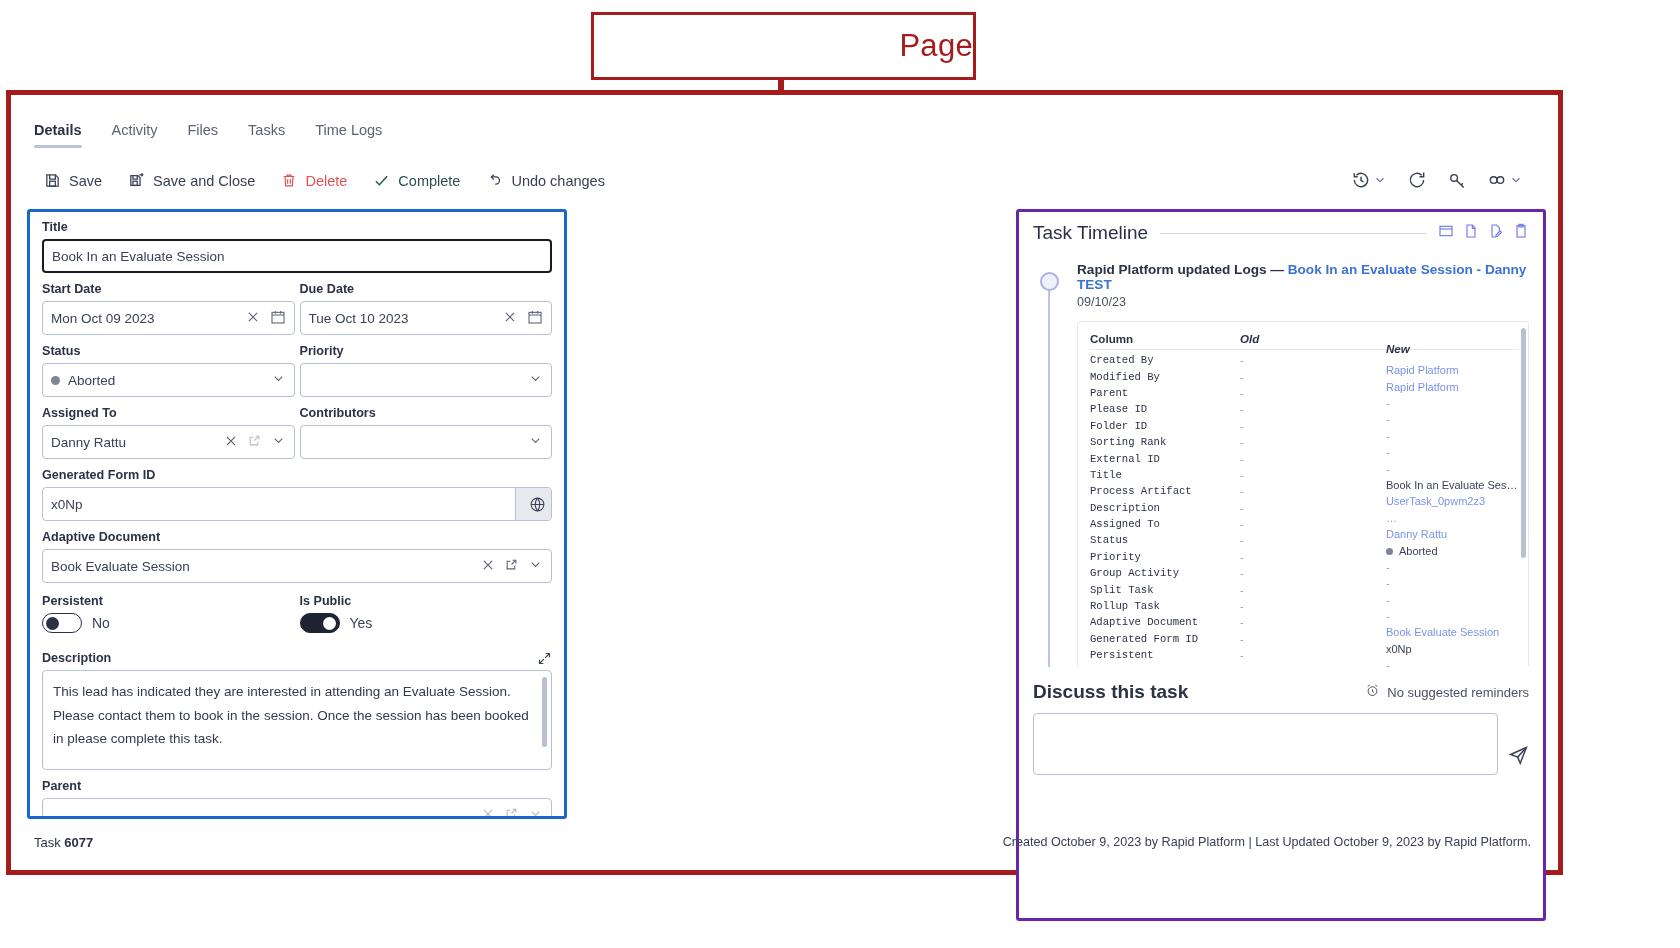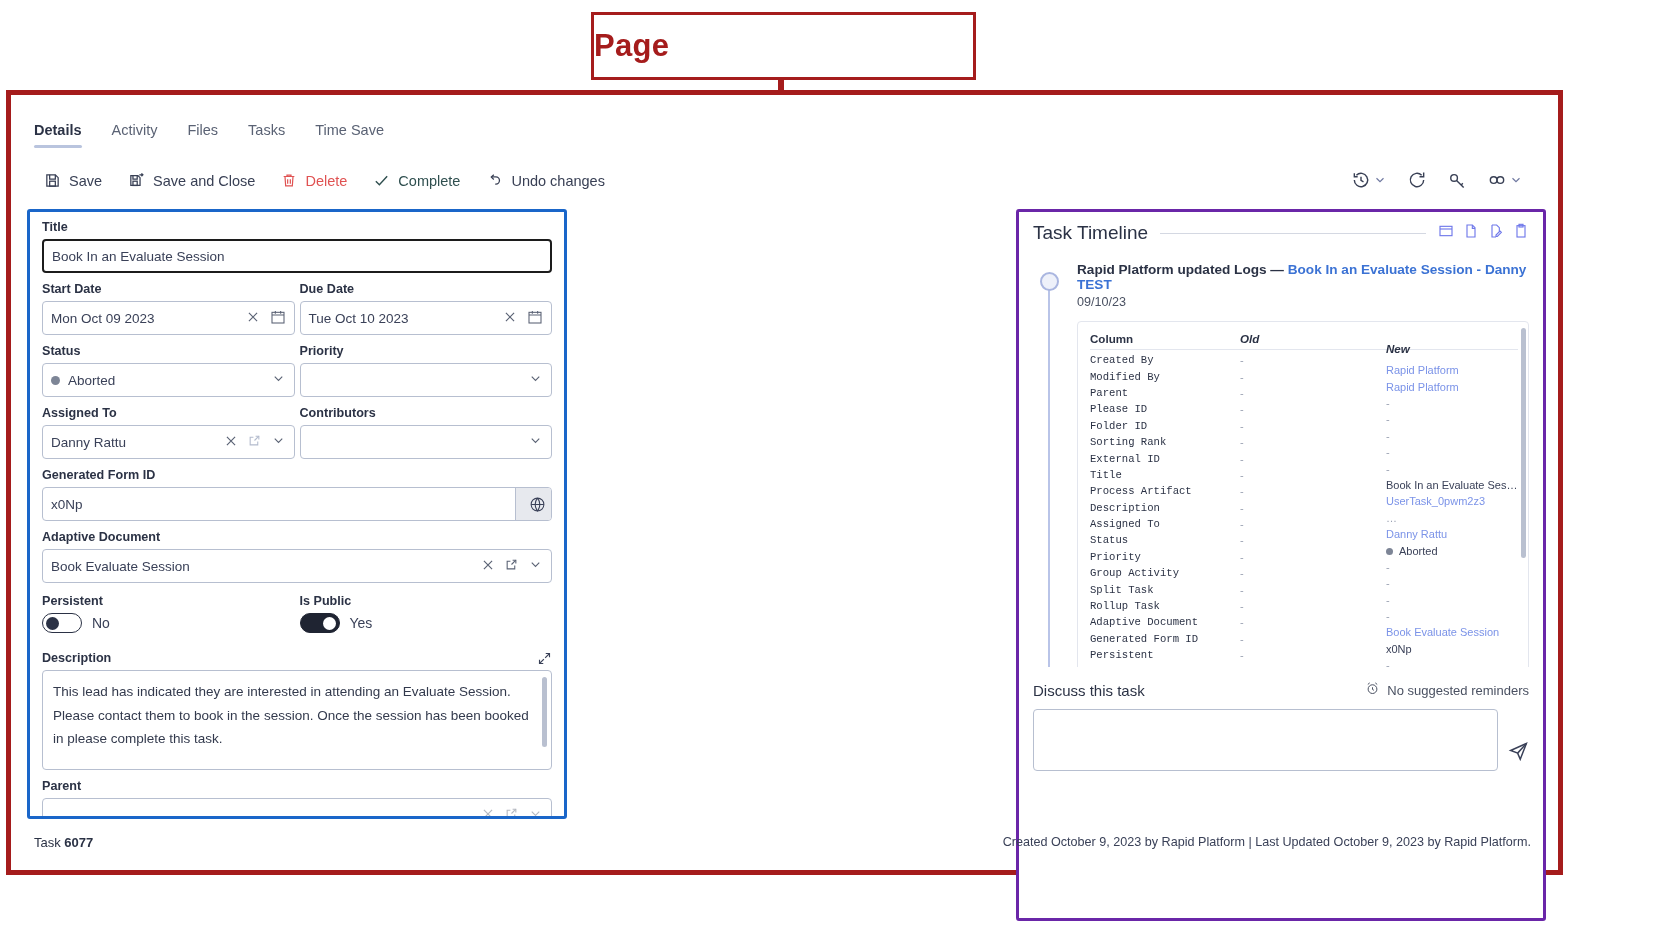--- a/index.html
+++ b/index.html
@@ -6,22 +6,22 @@
   html, body {
     width: 1680px; height: 948px;
     background: #ffffff;
     font-family: "Liberation Sans", sans-serif;
     overflow: hidden;
   }
   .stage { position: relative; width: 1680px; height: 948px; background:#fff; }
 
   
   .anno-box {
-    position: absolute; background:#fff; display:flex; align-items:center; justify-content:flex-start;
-    font-weight: 700; letter-spacing: .3px;
+    position: absolute; background:#fff; display:flex; align-items:center; justify-content:flex-end;
+    font-weight: 400; letter-spacing: .3px;
   }
   .anno-page {
     left: 591px; top: 12px; width: 385px; height: 68px;
     border: 3px solid #a51c1c; color:#a51c1c; font-size: 31px;
   }
   .anno-components {
     left: 584px; top: 440px; width: 387px; height: 80px;
     border: 3px solid #a51c1c; color:#a51c1c; font-size: 33px;
   }
   .anno-attachments {
@@ -158,21 +158,21 @@
   .chg-c2 { width: 146px; font-size:11px; color:#9aa1b2; }
   .chg-c3 { flex:1; font-size:11px; color:#3a4158; white-space:nowrap; overflow:hidden; text-overflow:ellipsis;margin-top:20px; }
   .chg-head .chg-c1 { font-family:"Liberation Sans", sans-serif; font-size:11.6px; font-weight:700; }
   .chg-head { height: 22px; border-bottom:1px solid #e3e6ee; margin-bottom:2px; }
   .chg-head .chg-c2, .chg-head .chg-c3 { font-size:11.6px; font-weight:700; color:#2b3245;font-style:italic; }
   .chg-c3.link { color:#7b93e8; }
   .chg-c3 .sdot { display:inline-block; width:7px; height:7px; border-radius:50%; background:#7d8596; margin-right:6px; vertical-align:middle; }
   .tl-scroll { position:absolute; right: 2px; top: 6px; width:5px; height:230px; background:#b9c0d0; border-radius:3px; }
 
   .discuss-head { display:flex; align-items:center; justify-content:space-between; margin-top: 14px; }
-  .discuss-title { font-size:15px; color:#2b3245; }
+  .discuss-title { font-size:19px; color:#2b3245;font-weight:bold; }
   .remind { display:flex; align-items:center; gap:7px; font-size:13px; color:#4a5162; }
   .msgbox { margin-top: 10px; display:flex; align-items:flex-end; gap:10px; }
   .msg-input { flex:1; height: 62px; border:1px solid #b7bfd0; border-radius:4px; background:#fff; }
   .send-btn { color:#3a4158; cursor:pointer; padding-bottom:6px; }
 
   
   .footer { position:absolute; left:0; right:0; bottom: 8px; height: 22px; }
   .f-left { position:absolute; left: 18px; font-size:13px; color:#2b3245; }
   .f-left b { font-weight:700; }
   .f-right { position:absolute; right: 22px; font-size:12.6px; color:#3a4158; }
@@ -199,21 +199,21 @@
   <div class="arrow arrow-right-comp"></div>
 
   <div class="page-outer">
    <div class="page-inner">
 
     <div class="tabbar">
       <div class="tab active"><span>Details</span></div>
       <div class="tab"><span>Activity</span></div>
       <div class="tab"><span>Files</span></div>
       <div class="tab"><span>Tasks</span></div>
-      <div class="tab"><span>Time Save</span></div>
+      <div class="tab"><span>Time Logs</span></div>
     </div>
 
     <div class="cmdbar">
       <div class="cmd">
         <span>
           <svg width="17" height="17" viewBox="0 0 24 24" fill="none" stroke="#394055" stroke-width="1.8">
             <path d="M4 4h12l4 4v12H4z"></path>
                 <path d="M8 4v6h8V4"></path>
                 <rect x="8" y="13" width="8" height="7"></rect>
           </svg>

